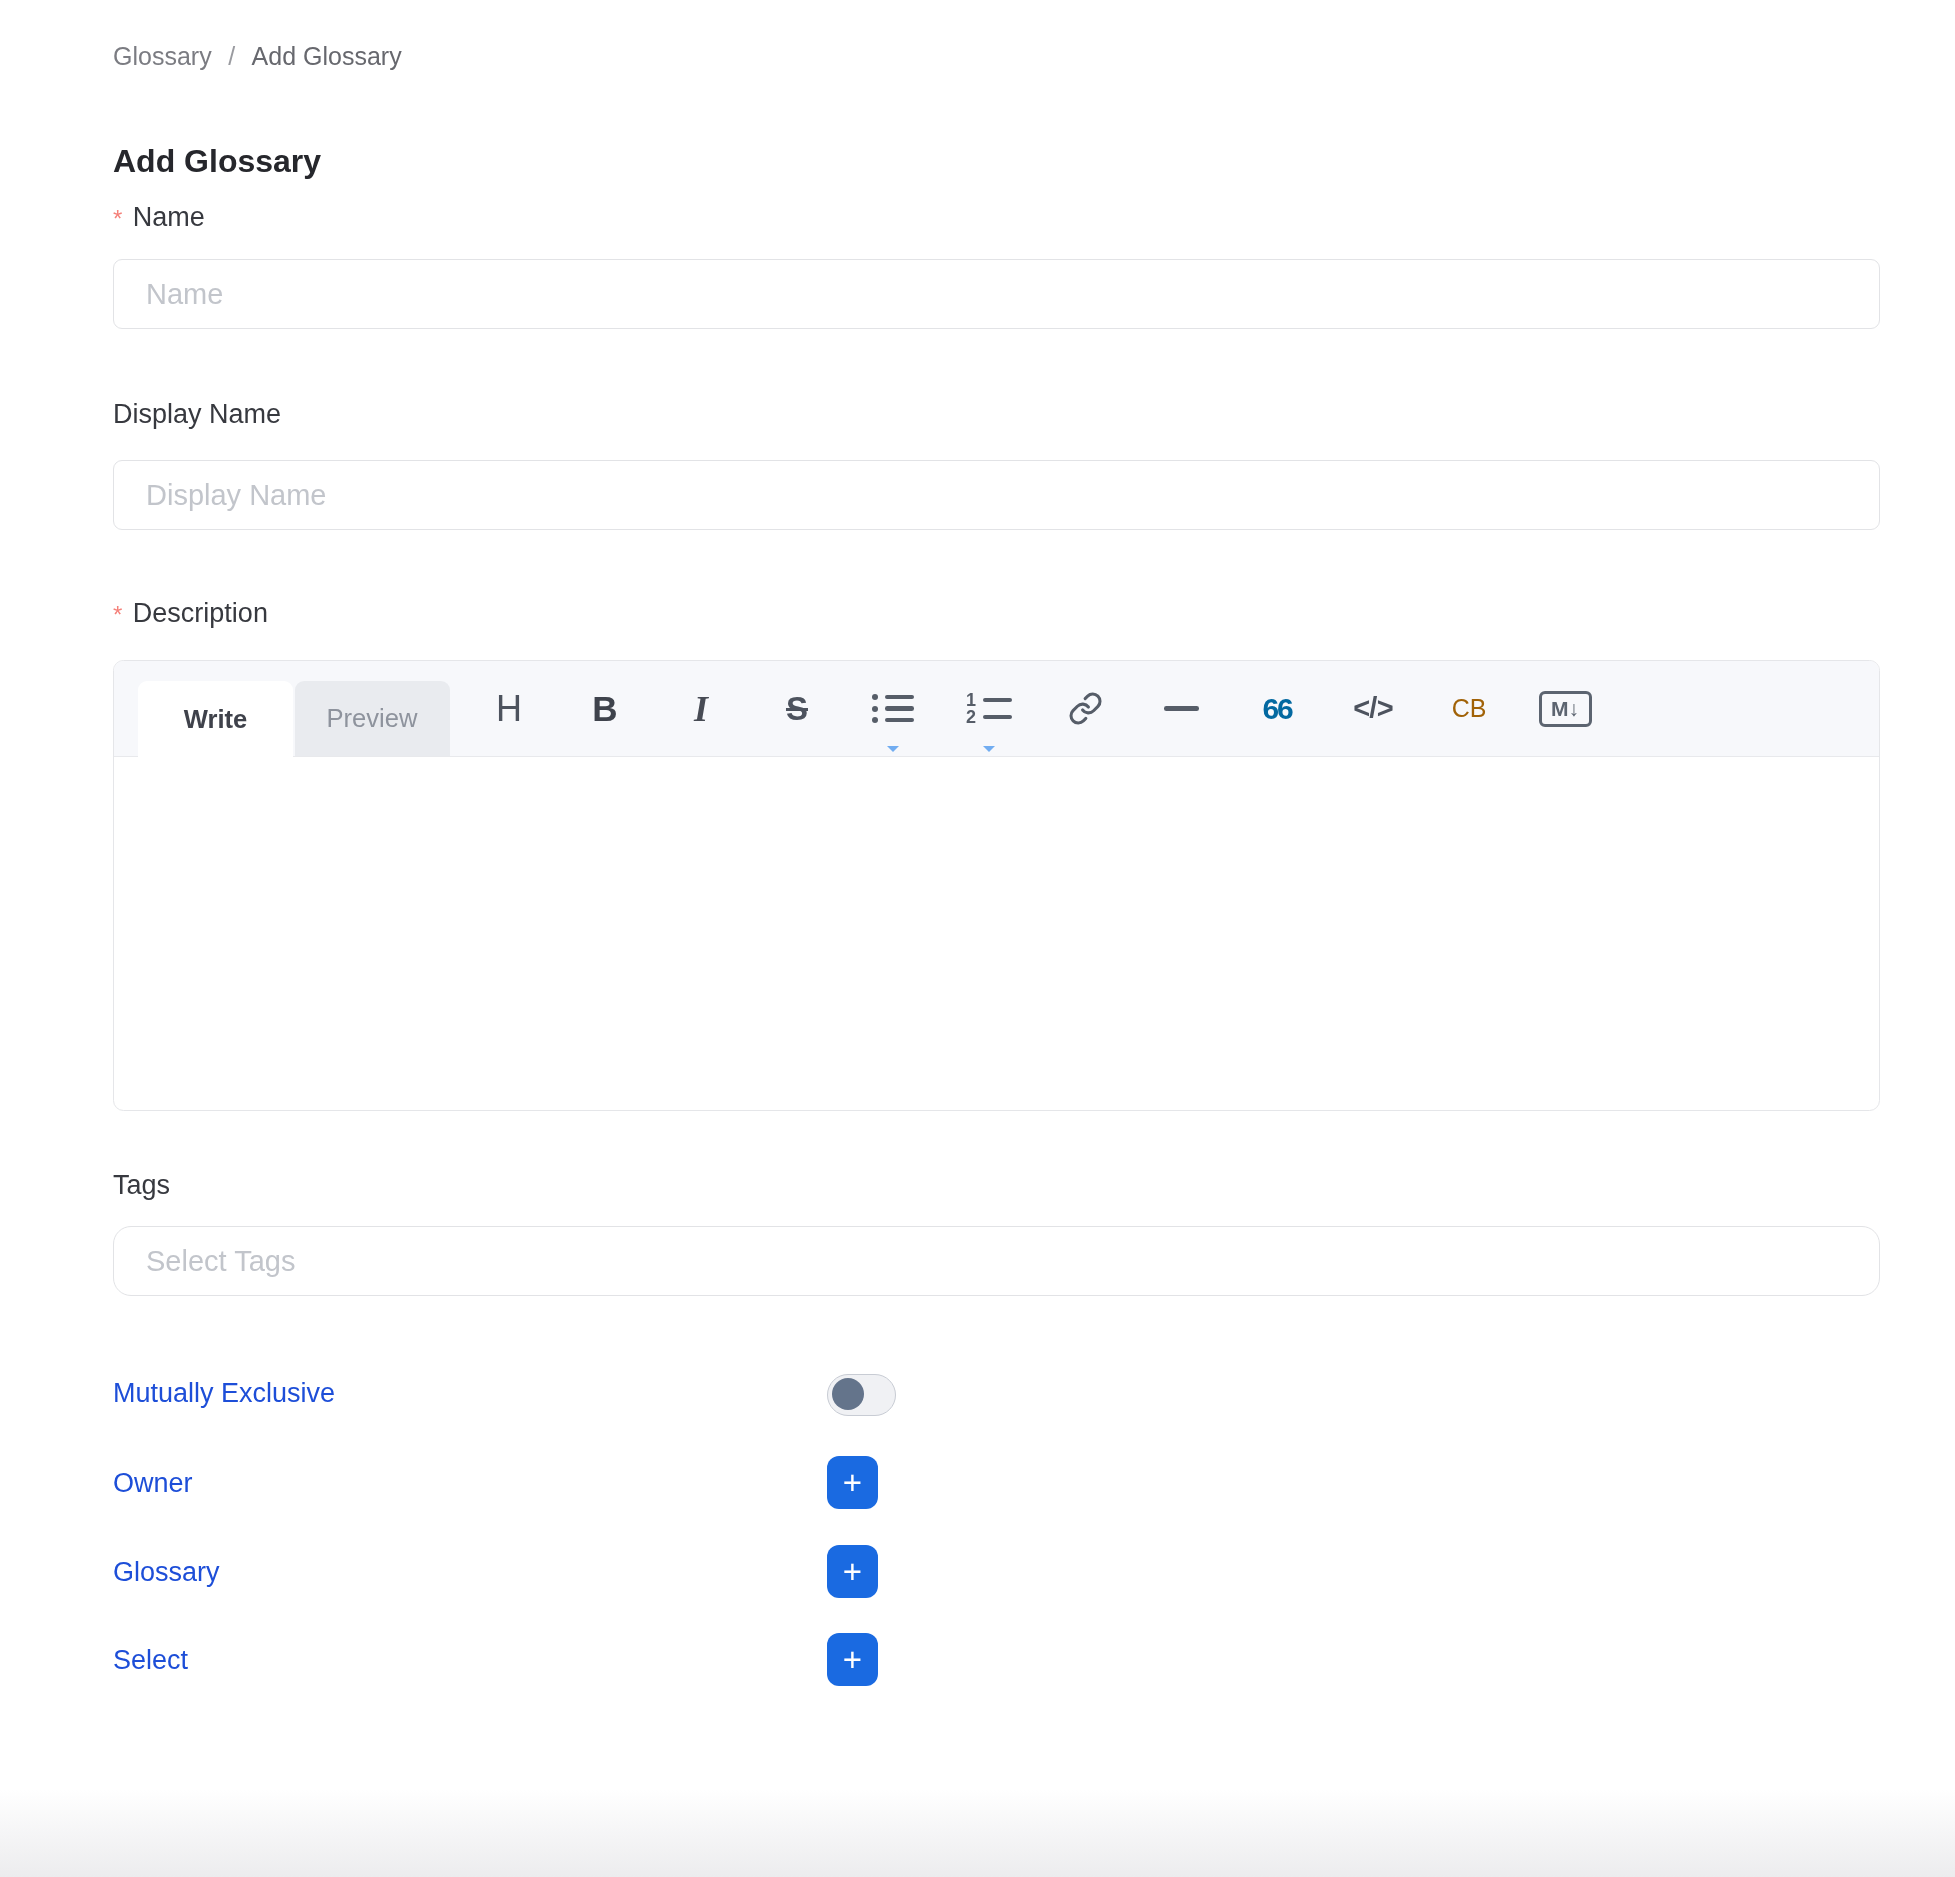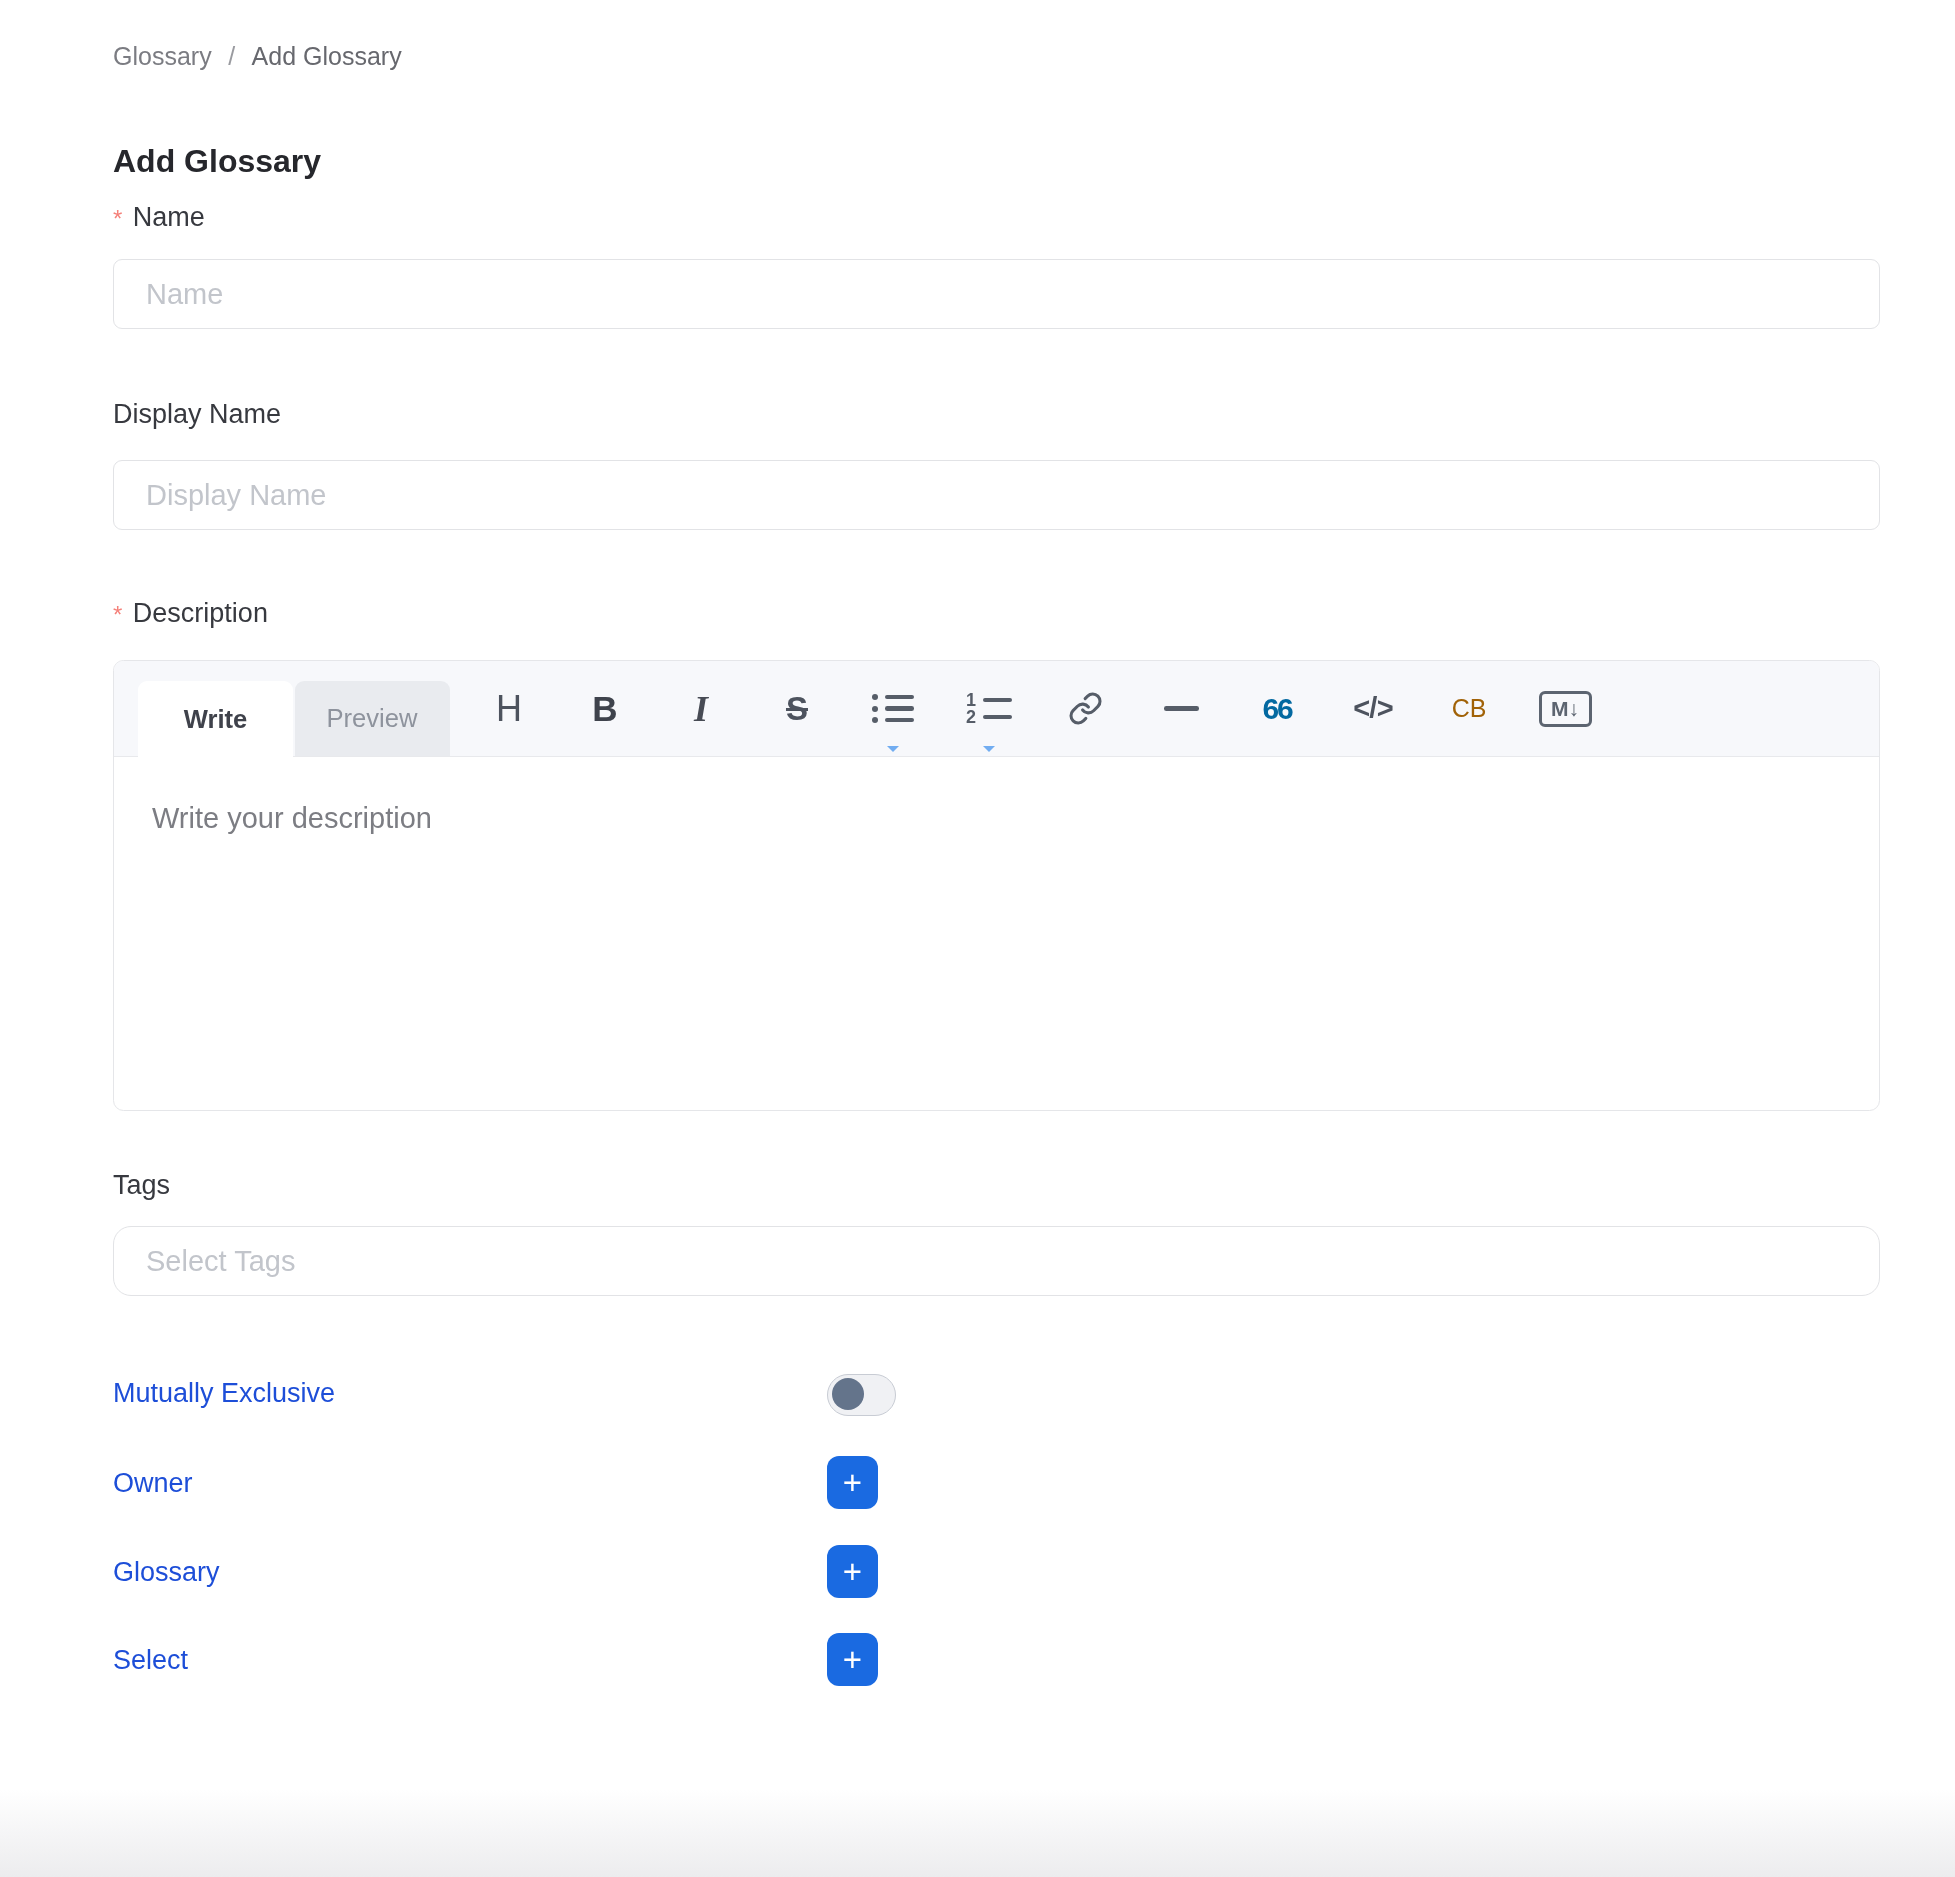--- a/index.html
+++ b/index.html
@@ -191,23 +191,20 @@
           <span class="i-code">&lt;/&gt;</span>
         </div>
         <div class="icon-btn">
           <span class="i-cb">CB</span>
         </div>
         <div class="icon-btn">
           <span class="i-md">M↓</span>
         </div>
       </div>
     </div>
-    <div class="editor-body">
-      <div class="editor-placeholder">Write your description</div>
-    </div>
   </div>
 
   <div class="field-label" style="top:1170px;">
     <span>Tags</span>
   </div>
   <input class="text-input" style="top: 1226px; border-radius: 18px;" type="text" placeholder="Select Tags">
 
   <div class="inline-row" style="top:1378px;">
     <span class="inline-label">Mutually Exclusive</span>
     <span class="toggle">

